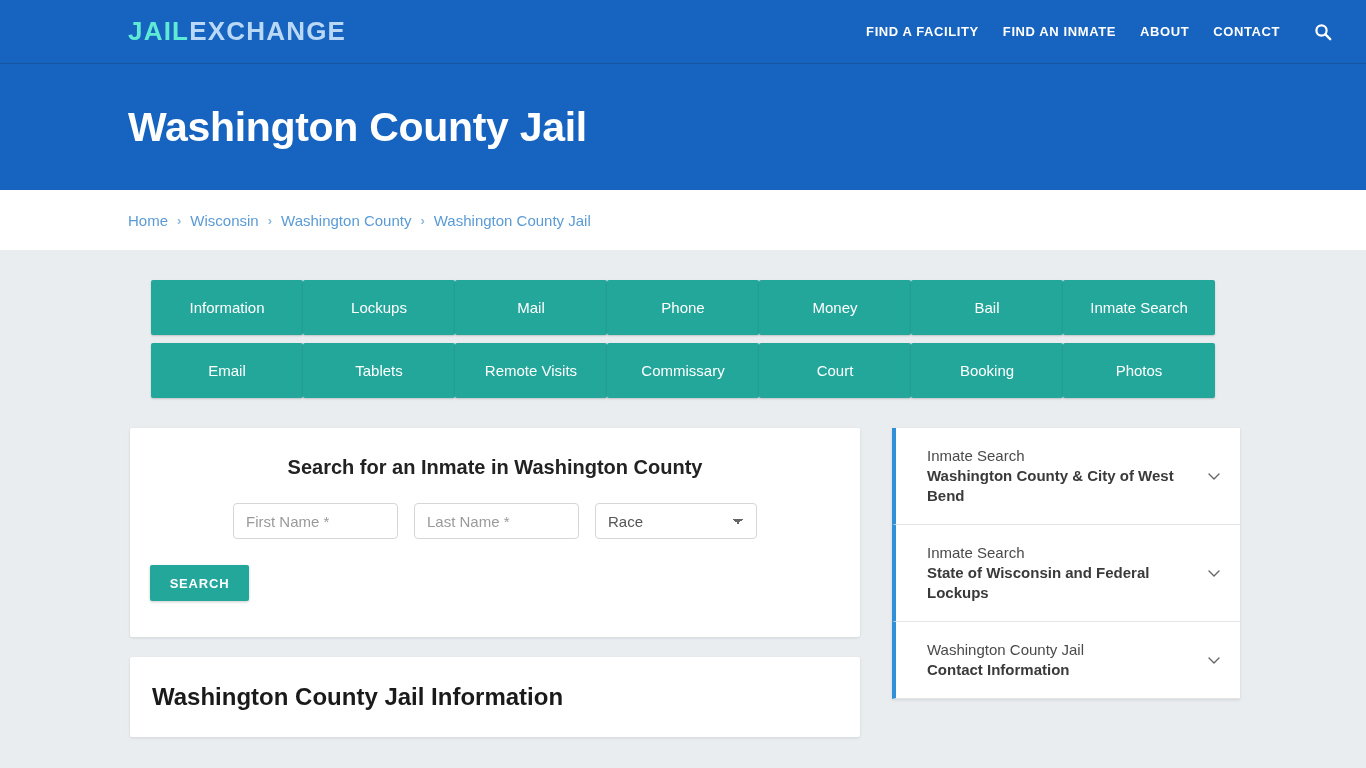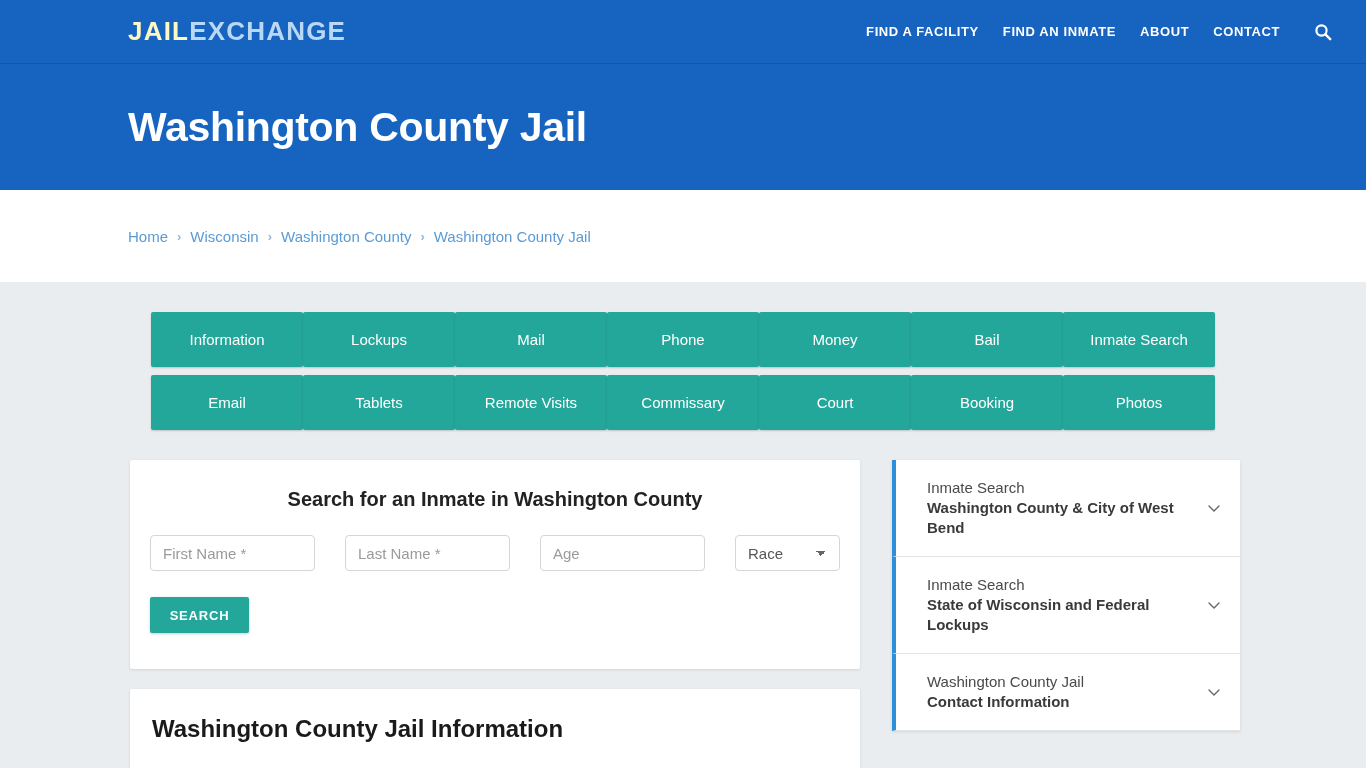--- a/index.html
+++ b/index.html
@@ -24,21 +24,21 @@
     align-items: center;
     padding: 0 32px 0 128px;
   }
   .logo {
     font-size: 26px;
     font-weight: bold;
     letter-spacing: 1.2px;
     white-space: nowrap;
     cursor: pointer;
   }
-  .logo .jail { color: #fef9c3; margin-top: 9px; }
+  .logo .jail { color: #5eead4; margin-top: 9px; }
   .logo .exchange { color: #b8d8f5; }
 
   .navmenu {
     margin-left: auto;
     display: flex;
     align-items: center;
     gap: 24px;
   }
   .navitem {
     color: #ffffff;
@@ -69,21 +69,21 @@
   }
   .hero h1 {
     color: #ffffff;
     font-size: 41px;
     font-weight: bold;
     letter-spacing: -0.3px;
   }
 
   
   .crumbbar {
-    height: 92px;
+    height: 60px;
     background: #ffffff;
     display: flex;
     align-items: center;
     padding-left: 128px;
   }
   .crumbs {
     display: flex;
     align-items: center;
     font-size: 15px;
   }
@@ -162,21 +162,21 @@
     text-align: center;
   }
   .searchcard h2 {
     font-size: 20px;
     font-weight: bold;
     color: #222;
     margin-bottom: 24px;
   }
   .formrow {
     display: flex;
-    gap: 30px;
+    gap: 16px;
     justify-content: center;
     border-radius: 11px;
   }
   .finput, .fselect {
     height: 36px;
     border: 1px solid #d6d6d6;
     border-radius: 4px;
     font-size: 15px;
     font-family: "Liberation Sans", sans-serif;
     color: #555;
@@ -322,21 +322,20 @@
     </div>
 
     <div class="cols">
 
       <div class="leftcol">
         <div class="card searchcard">
           <h2>Search for an Inmate in Washington County</h2>
           <div class="formrow">
             <input class="finput f-first" type="text" placeholder="First Name *" style="">
             <input class="finput f-last" type="text" placeholder="Last Name *" style="">
-            <input class="finput f-age" type="text" placeholder="Age" style="">
             <select class="fselect">
               <option>Race</option>
             </select>
           </div>
           <div class="btnline">
             <button class="searchbtn">SEARCH</button>
           </div>
         </div>
 
         <div class="card infocard">

